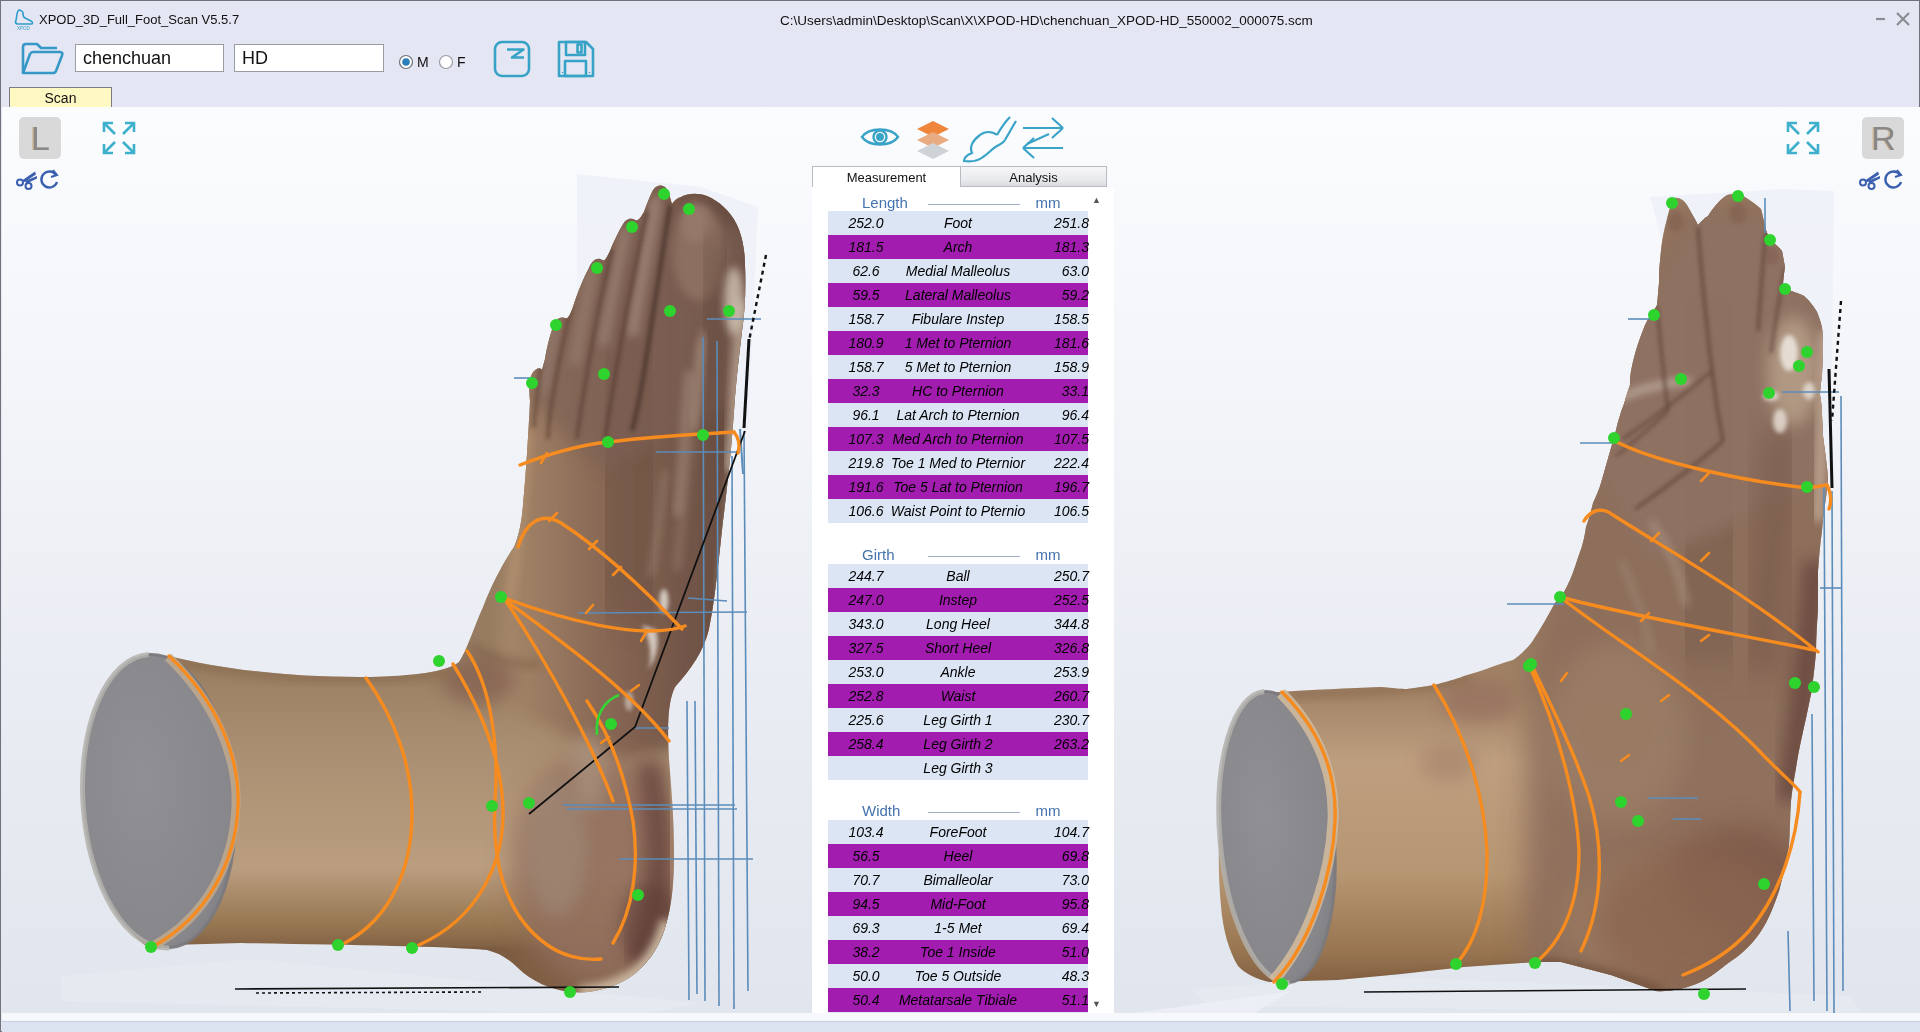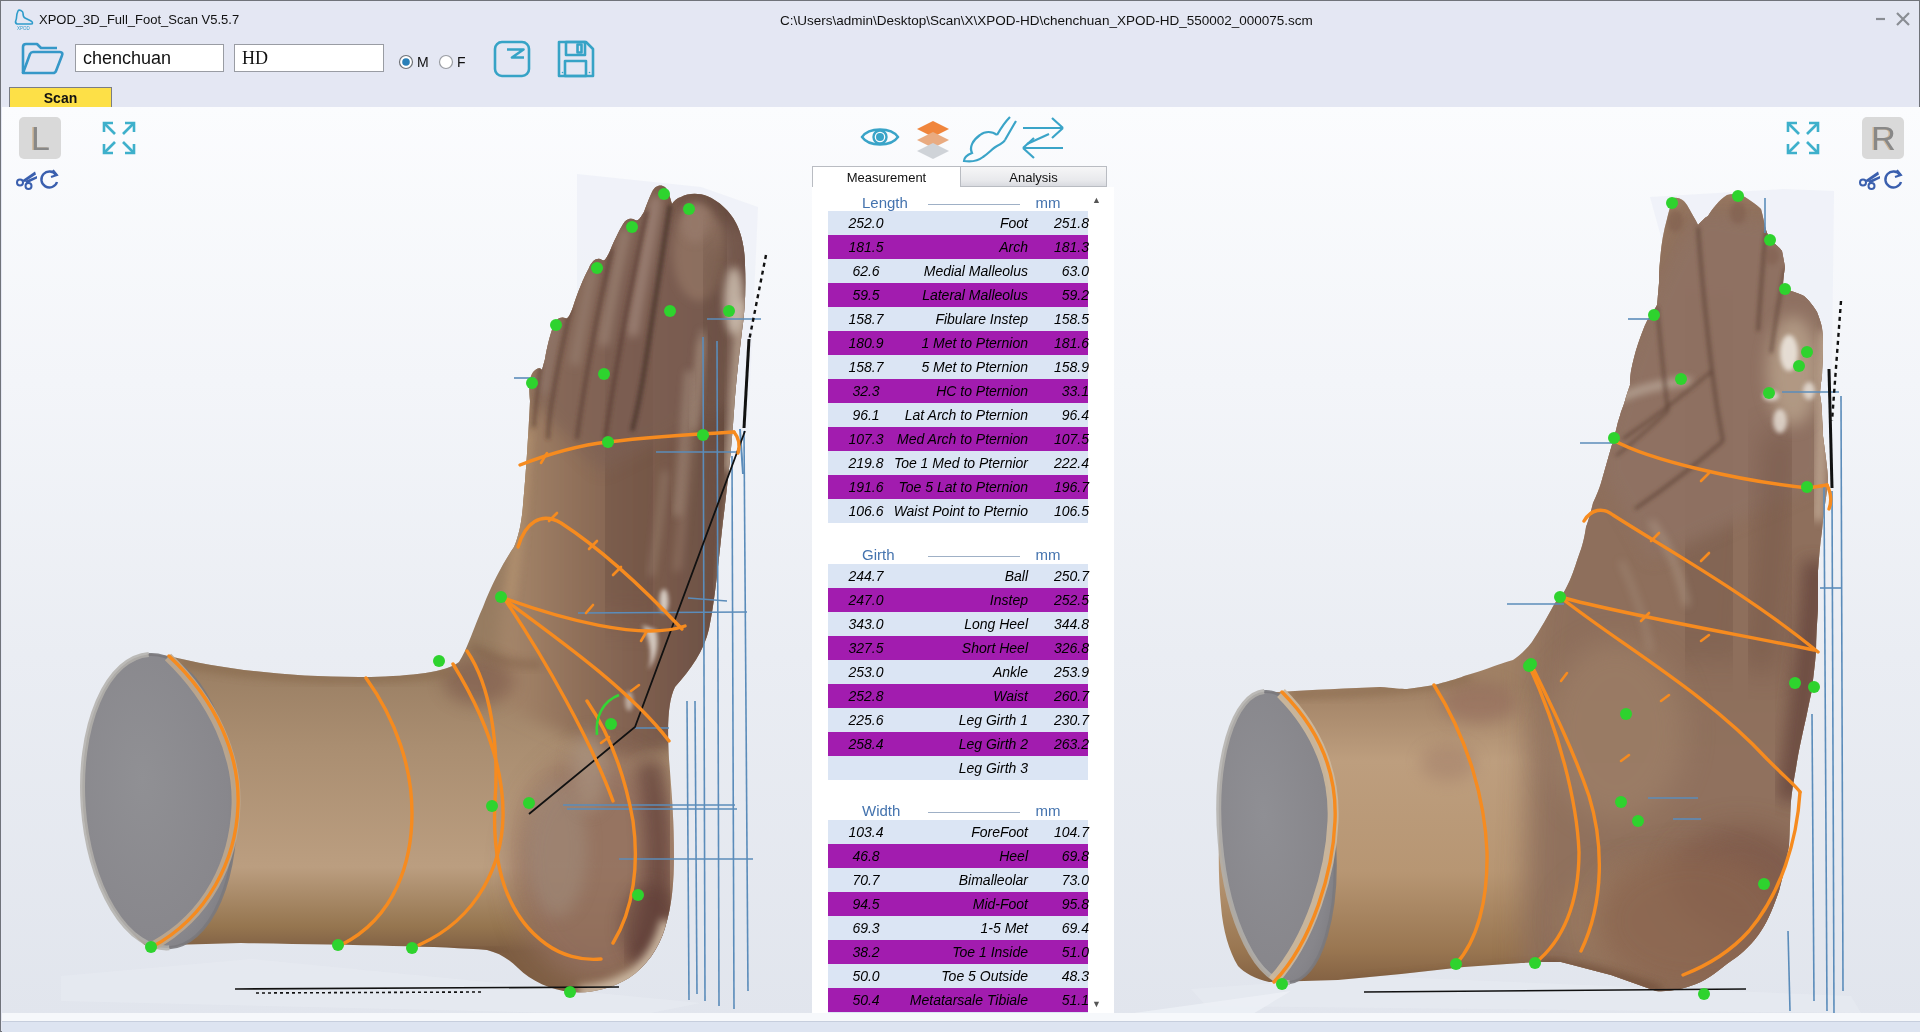--- a/index.html
+++ b/index.html
@@ -5,38 +5,38 @@
   html,body{margin:0;padding:0;}
   body{width:1920px;height:1032px;overflow:hidden;font-family:"Liberation Sans",sans-serif;}
   #win{position:absolute;left:0;top:0;width:1920px;height:1032px;background:#e4e7f3;border:1px solid #70737a;box-sizing:border-box;padding-left:12px;}
   #viewport{position:absolute;left:1px;top:106px;width:1918px;height:912px;
     background:linear-gradient(180deg,#fbfcfe 0%,#f3f5f9 30%,#eaedf3 60%,#e1e5ed 100%);}
   #botstrip1{position:absolute;left:1px;top:1012px;width:1918px;height:8px;background:#f6f8fb;}
   #botstrip2{position:absolute;left:1px;top:1020px;width:1918px;height:11px;background:#dde4f1;border-top:1px solid #c6cedd;box-sizing:border-box;}
   .ttl{position:absolute;left:38px;top:11px;font-size:13px;color:#111;}
   .pathtxt{position:absolute;left:779px;top:12px;width:500px;text-align:center;font-size:13.5px;color:#111;white-space:nowrap;}
   .inp{position:absolute;top:43px;height:28px;background:#fff;border:1px solid #999ca3;box-sizing:border-box;font-size:18px;color:#111;line-height:26px;padding-left:7px;}
-  #tabscan{position:absolute;left:8px;top:86px;width:103px;height:20px;background:#fde047;border:1px solid #7a7d84;border-bottom:none;box-sizing:border-box;text-align:center;font-size:14px;color:#111;line-height:20px;font-weight:bold;}
+  #tabscan{position:absolute;left:8px;top:86px;width:103px;height:20px;background:#fef9c3;border:1px solid #7a7d84;border-bottom:none;box-sizing:border-box;text-align:center;font-size:14px;color:#111;line-height:20px;}
   
   #panel{position:absolute;left:811px;top:165px;width:302px;height:855px;}
   .ptab{position:absolute;top:0;height:21px;box-sizing:border-box;font-size:13px;text-align:center;line-height:21px;color:#111;}
   #ptab1{left:0;width:149px;background:#fff;border:1px solid #b9bcc2;border-bottom:none;}
   #ptab2{left:149px;width:146px;background:linear-gradient(180deg,#f6f6f7,#e8e9ec 70%,#d9dbe0);border:1px solid #b9bcc2;border-left:none;}
   #pbody{position:absolute;left:0;top:21px;width:302px;height:855px;background:#fff;}
   .shead{position:absolute;left:16px;width:270px;height:24px;}
   .shead .nm{position:absolute;left:34px;width:60px;text-align:left;top:2px;font-size:15px;color:#4473ae;}
   .shead .ln{position:absolute;left:100px;top:12px;width:92px;border-top:1px solid #9fb0c6;}
   .shead .mm{position:absolute;left:200px;width:40px;text-align:center;top:2px;font-size:15px;color:#4473ae;}
   .rows{position:absolute;left:16px;width:260px;}
   .row{position:relative;width:260px;height:24px;font-size:14px;color:#000;font-style:italic;}
   .row.b{background:#dbe5f4;}
   .row.w{background:#a21caf;}
   .row span{position:absolute;top:4px;line-height:16px;}
   .c1{left:0;width:76px;text-align:center;}
-  .c2{left:60px;width:140px;text-align:right;}
+  .c2{left:60px;width:140px;text-align:center;}
   .c3{left:185px;width:76px;text-align:right;}
   .sarr{position:absolute;color:#555;font-size:9px;}
 </style>
 </head>
 <body>
 <div id="win">
 
   <div class="ttl">XPOD_3D_Full_Foot_Scan V5.5.7</div>
   <div class="pathtxt">C:\Users\admin\Desktop\Scan\X\XPOD-HD\chenchuan_XPOD-HD_550002_000075.scm</div>
 
@@ -71,21 +71,21 @@
     <circle cx="561.5" cy="71.5" r="0.8" fill="#36a3c6"></circle>
     <circle cx="588.5" cy="71.5" r="0.8" fill="#36a3c6"></circle>
 
     <circle cx="405" cy="61" r="6.5" fill="#fff" stroke="#6f7277" stroke-width="1.2"></circle>
     <circle cx="405" cy="61" r="3.8" fill="#2a80b8"></circle>
     <circle cx="445" cy="61" r="6.5" fill="#fff" stroke="#9a9da3" stroke-width="1.2"></circle>
     <text x="416" y="66" font-size="14" fill="#111" font-family="Liberation Sans">M</text>
     <text x="456" y="66" font-size="14" fill="#111" font-family="Liberation Sans">F</text>
   </svg>
   <input class="inp" style="left: 74px; width: 149px;" value="chenchuan" readonly="">
-  <input class="inp" style="left: 233px; width: 150px; font-family: Liberation Serif, serif;" value="HD" readonly="">
+  <input class="inp" style="left: 233px; width: 150px;" value="HD" readonly="">
 
   <div id="viewport"></div>
   <div id="tabscan">Scan</div>
 
   <svg id="scene" width="1920" height="926" style="position:absolute;left:0;top:106px" viewBox="0 106 1920 926">
 <defs>
 <filter id="b2" x="-50%" y="-50%" width="200%" height="200%">
           <feGaussianBlur stdDeviation="2"></feGaussianBlur>
         </filter>
 <filter id="b4" x="-50%" y="-50%" width="200%" height="200%">
@@ -570,21 +570,21 @@
           <span class="ln"></span>
           <span class="mm">mm</span>
         </div>
       <div class="rows" style="top:633px">
         <div class="row b">
             <span class="c1">103.4</span>
             <span class="c2">ForeFoot</span>
             <span class="c3">104.7</span>
           </div>
         <div class="row w">
-            <span class="c1">46.8</span>
+            <span class="c1">56.5</span>
             <span class="c2">Heel</span>
             <span class="c3">69.8</span>
           </div>
         <div class="row b">
             <span class="c1">70.7</span>
             <span class="c2">Bimalleolar</span>
             <span class="c3">73.0</span>
           </div>
         <div class="row w">
             <span class="c1">94.5</span>

